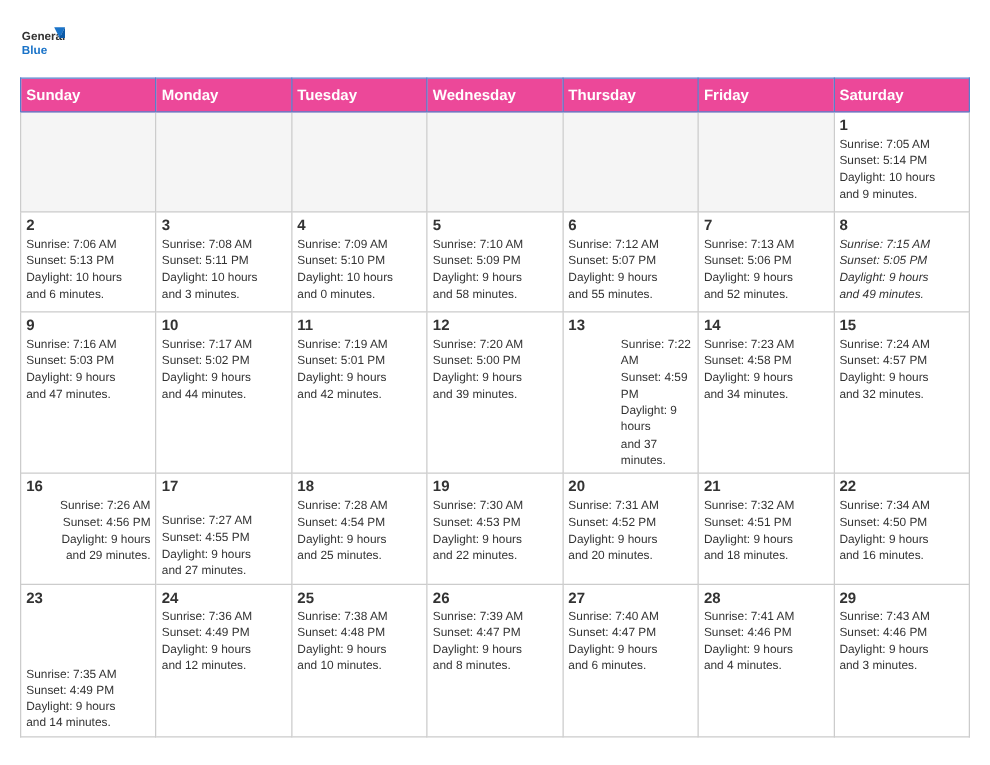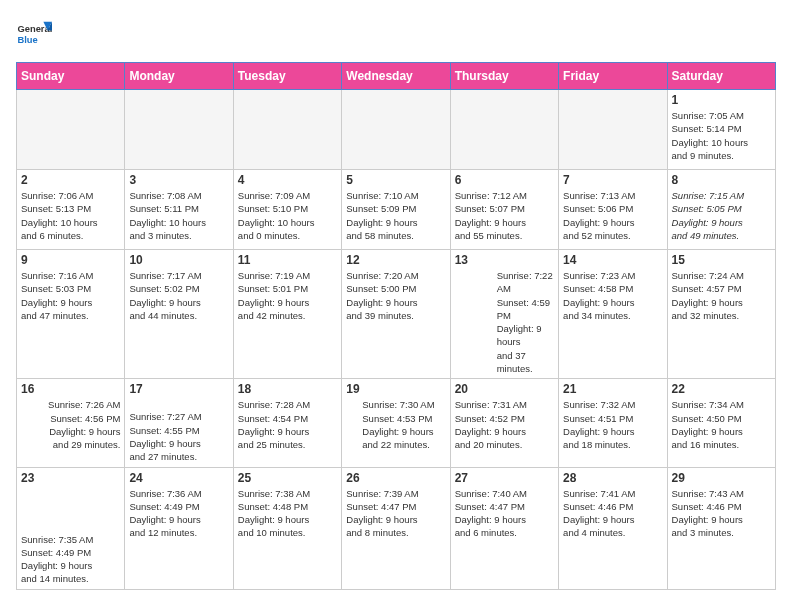--- a/index.html
+++ b/index.html
@@ -252,21 +252,21 @@
           </td>
           <td>
             <div class="day-number">18</div>
             <div class="sun-info" style="white-space: pre-line;">Sunrise: 7:28 AM
 Sunset: 4:54 PM
 Daylight: 9 hours
 and 25 minutes.</div>
           </td>
           <td>
             <div class="day-number">19</div>
-            <div class="sun-info" style="white-space: pre-line; margin-left: 16px;">Sunrise: 7:30 AM
+            <div class="sun-info" style="white-space: pre-line;">Sunrise: 7:30 AM
 Sunset: 4:53 PM
 Daylight: 9 hours
 and 22 minutes.</div>
           </td>
           <td>
             <div class="day-number">20</div>
             <div class="sun-info" style="white-space: pre-line;">Sunrise: 7:31 AM
 Sunset: 4:52 PM
 Daylight: 9 hours
 and 20 minutes.</div>

